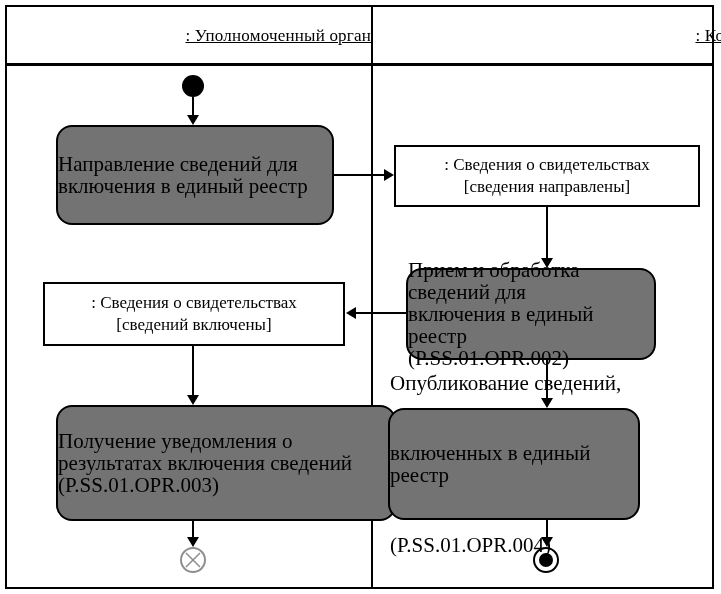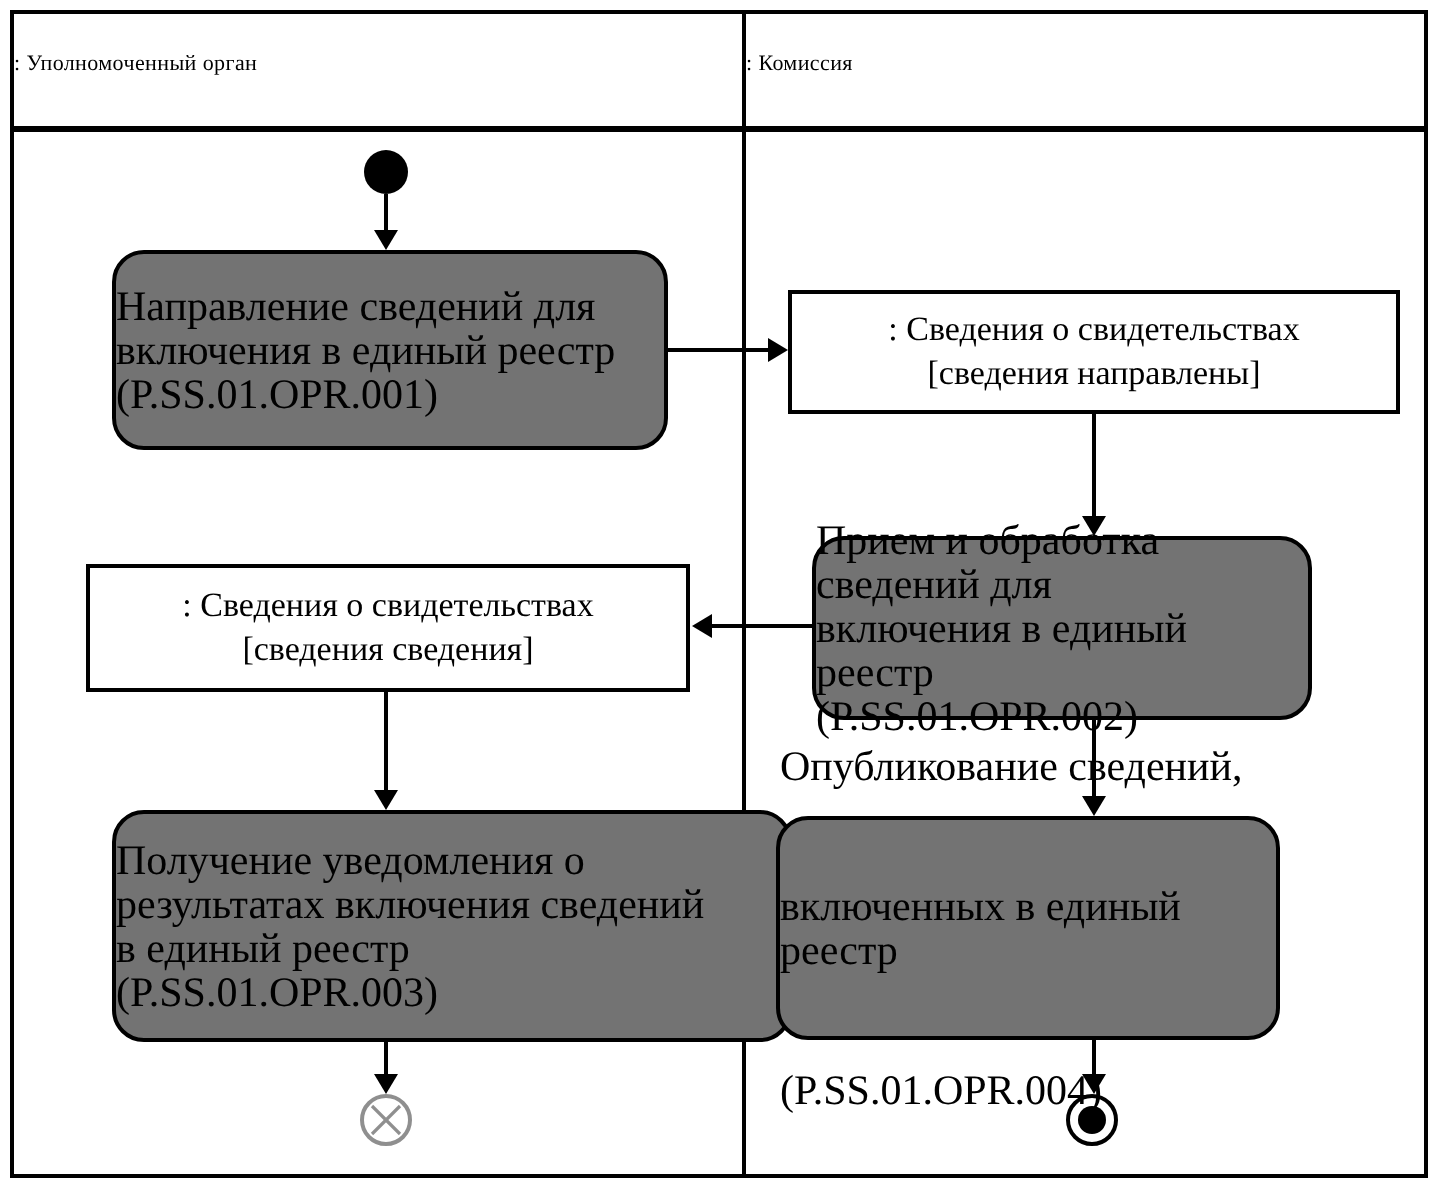--- a/index.html
+++ b/index.html
@@ -13,22 +13,23 @@
   }
   .header-sep {
     position:absolute; left:5px; top:63px; width:709px; height:3px;
     background:var(--line,#000);
   }
   .lane-divider {
     position:absolute; left:371px; top:5px; width:2px; height:584px;
     background:var(--line,#000);
   }
   .lane-title {
-    position:absolute; top:26px; font-size:11px; text-align:left;
+    position:absolute; top:26px; font-size:17px; text-align:right;
     letter-spacing:0.2px;
+    text-decoration:underline;
   }
   .lane-title.left  { left:7px;   width:364px; }
   .lane-title.right { left:373px; width:404px; }
 
   .activity {
     position:absolute; box-sizing:border-box;
     border:2px solid var(--line,#000); border-radius:16px; background:#737373;
     display:flex; flex-direction:column; justify-content:center;
     text-align:left; font-size:21px; line-height:22px;
   }
@@ -91,21 +92,20 @@
   <div class="lane-title left">: Уполномоченный орган</div>
   <div class="lane-title right">: Комиссия</div>
 
   <div class="start-node"></div>
   <div class="vline" style="left:192px; top:97px; height:20px;"></div>
   <div class="arr-down" style="left:187px; top:115px;"></div>
 
   <div class="activity" id="act-opr001">
     <div>Направление сведений для</div>
     <div>включения в единый реестр</div>
-    <div>(P.SS.01.OPR.001)</div>
   </div>
 
   <div class="hline" style="left:334px; top:174px; width:52px;"></div>
   <div class="arr-right" style="left:384px; top:169px;"></div>
 
   <div class="object-node" id="obj-sent">
     <div>: Сведения о свидетельствах</div>
     <div>[сведения направлены]</div>
   </div>
 
@@ -116,30 +116,29 @@
     <div>Прием и обработка сведений для</div>
     <div>включения в единый реестр</div>
     <div>(P.SS.01.OPR.002)</div>
   </div>
 
   <div class="hline" style="left:355px; top:312px; width:51px;"></div>
   <div class="arr-left" style="left:346px; top:307px;"></div>
 
   <div class="object-node" id="obj-incl">
     <div>: Сведения о свидетельствах</div>
-    <div>[сведения сведения]</div>
+    <div>[сведений включены]</div>
   </div>
 
   <div class="vline" style="left:192px; top:346px; height:50px;"></div>
   <div class="arr-down" style="left:187px; top:395px;"></div>
 
   <div class="activity" id="act-opr003">
     <div>Получение уведомления о</div>
     <div>результатах включения сведений</div>
-    <div>в единый реестр</div>
     <div>(P.SS.01.OPR.003)</div>
   </div>
 
   <div class="vline" style="left:192px; top:521px; height:18px;"></div>
   <div class="arr-down" style="left:187px; top:537px;"></div>
 
   <div class="flow-final">
     <svg viewBox="0 0 22 22">
       <line x1="4" y1="4" x2="18" y2="18" stroke="#8f8f8f" stroke-width="1.6"></line>
       <line x1="18" y1="4" x2="4" y2="18" stroke="#8f8f8f" stroke-width="1.6"></line>

